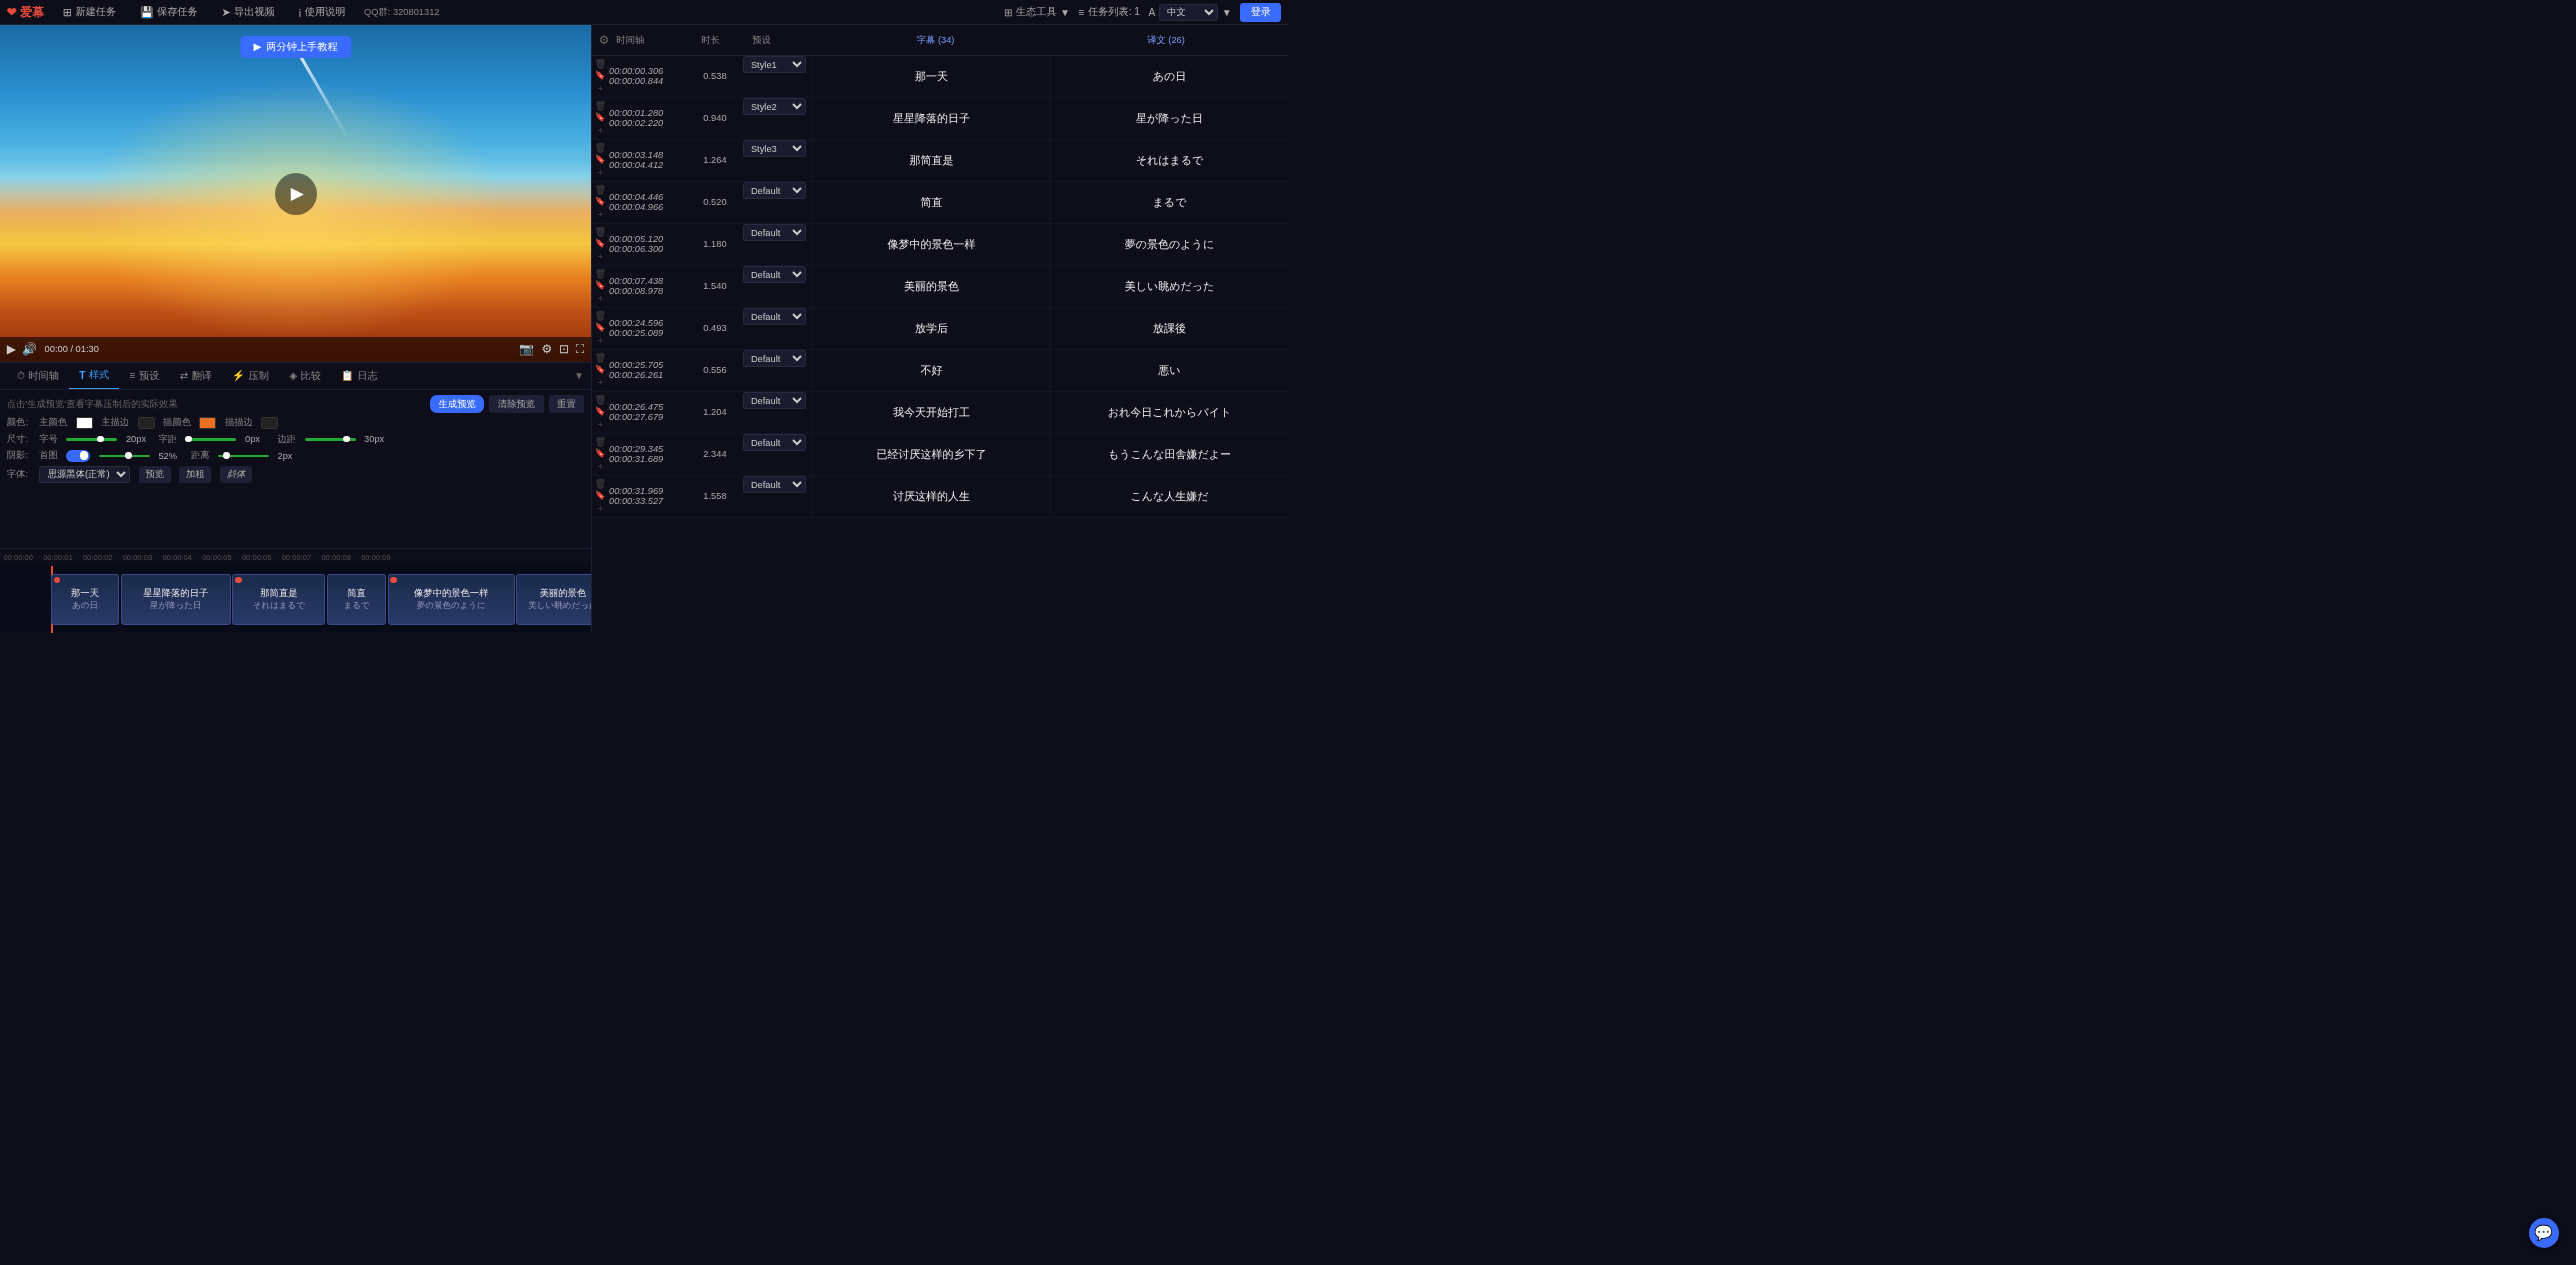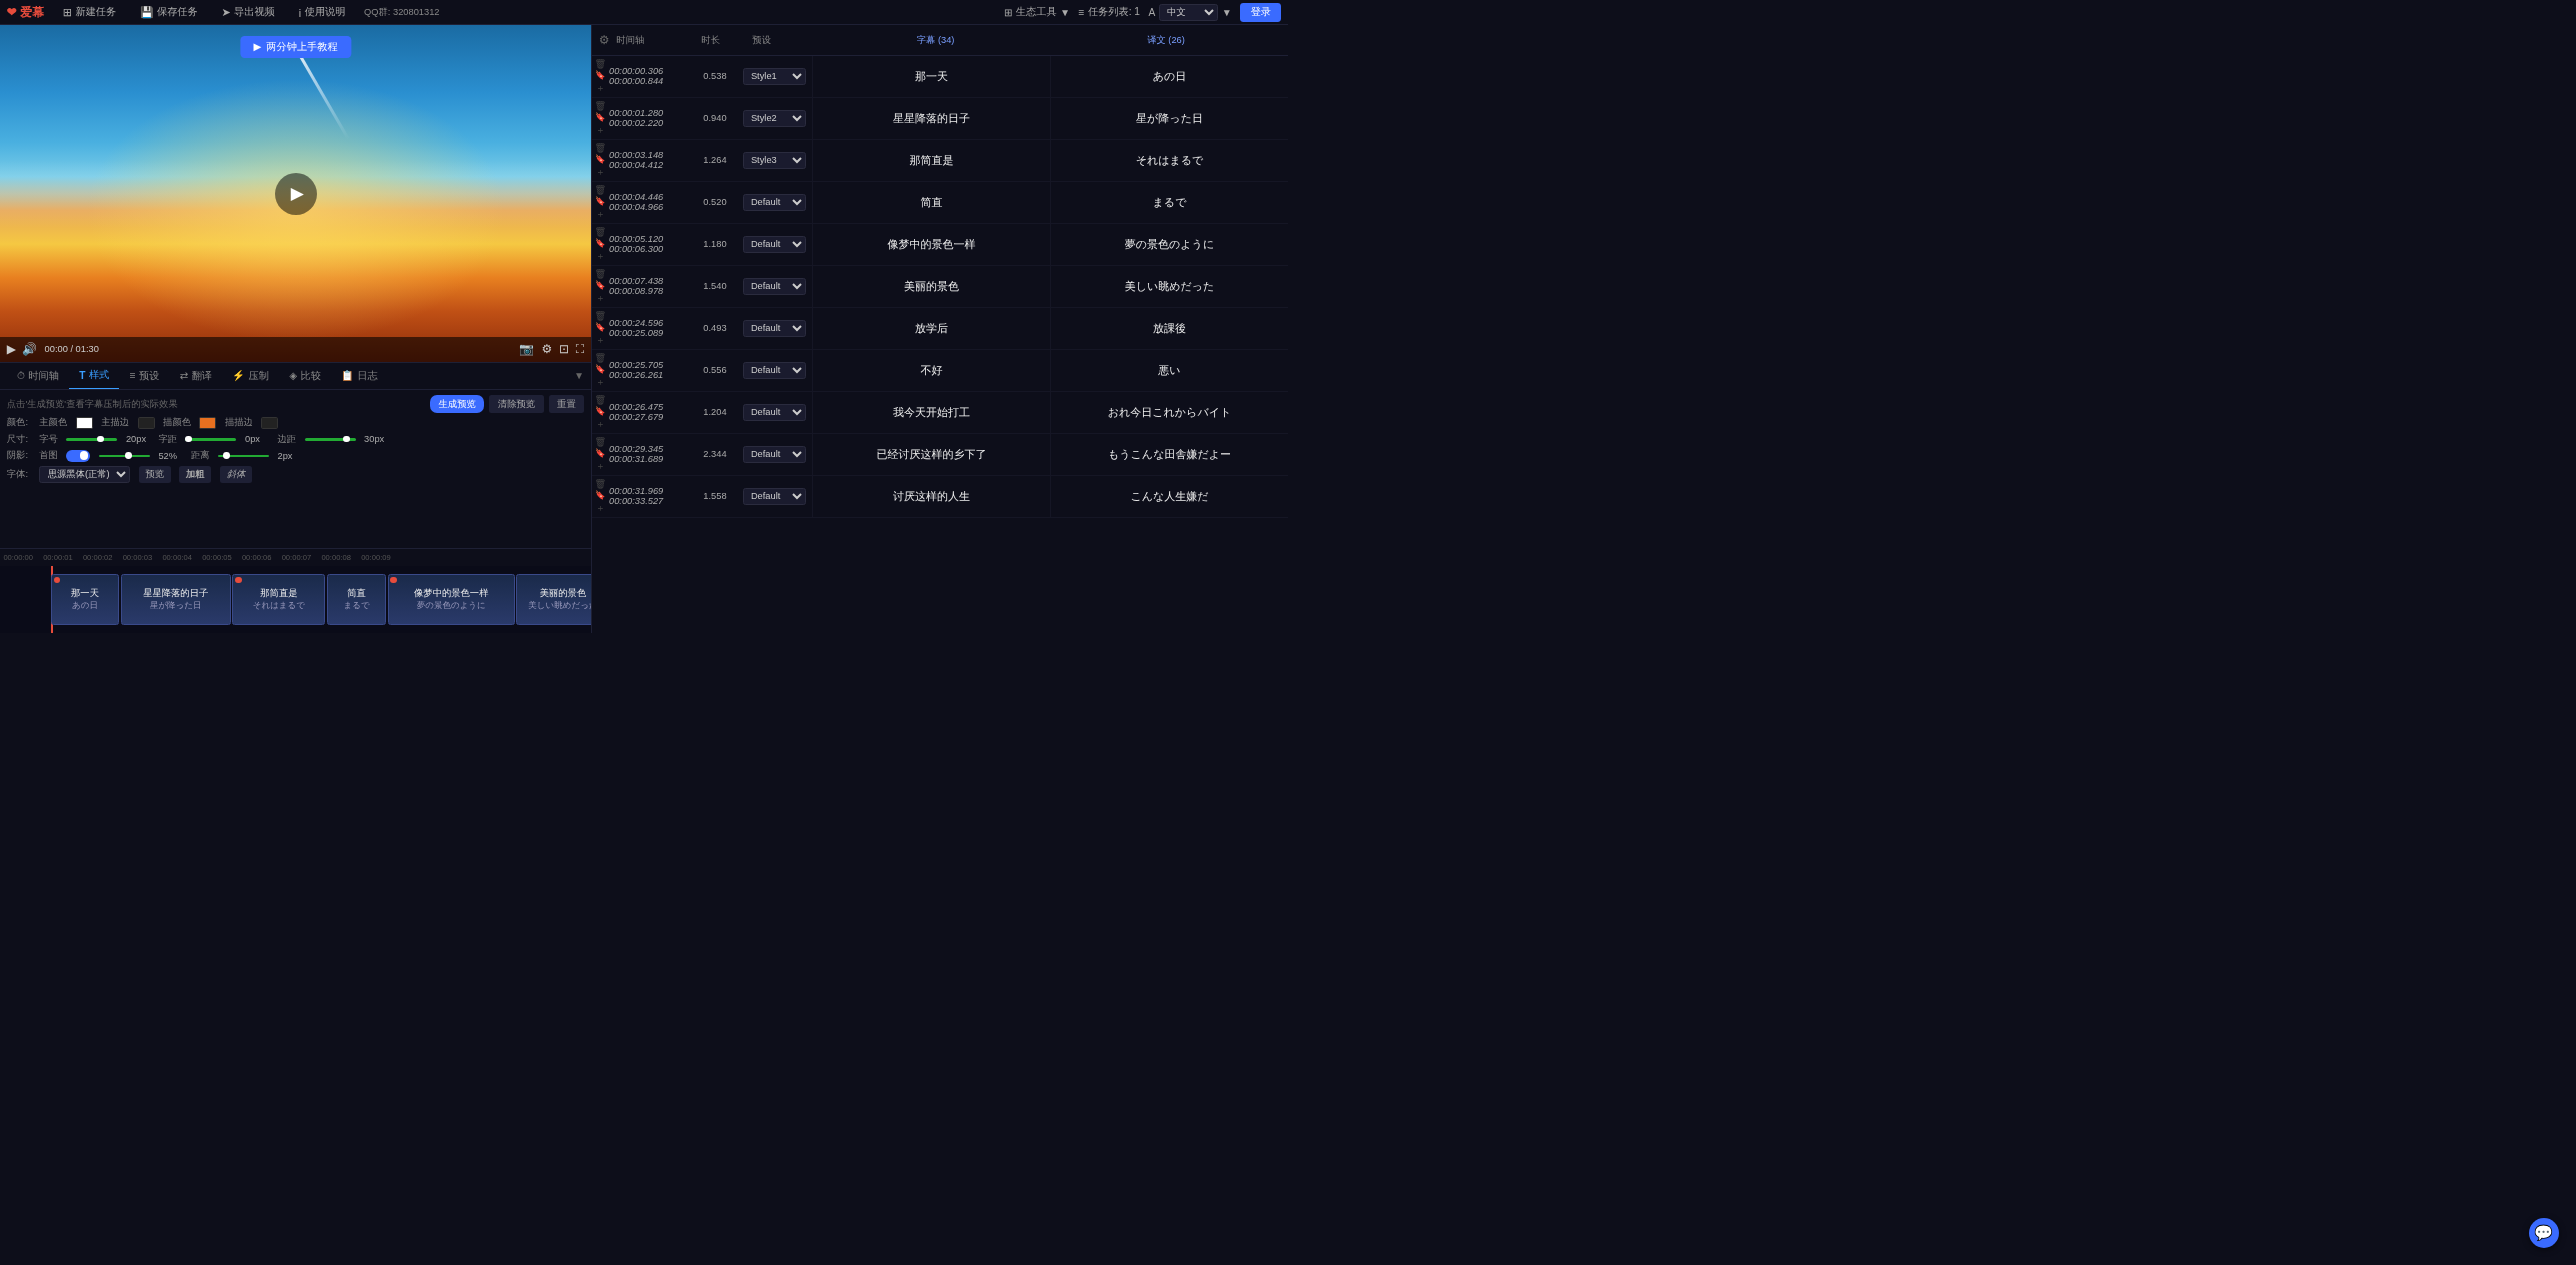--- a/index.html
+++ b/index.html
@@ -173,21 +173,21 @@
       background: #1e2035; color: #aaa; padding: 2.5px 8.5px; border-radius: 2.5px; font-size: 9.3px; cursor: pointer;
     }
     .hint-text { color: #666; font-size: 9.3px; }
     .font-select {
       background: #1a1b2e; border: 0.8px solid #2a2b3e; color: #ccc;
       padding: 1.7px 3.4px; border-radius: 2.5px; font-size: 9.3px;
     }
     .font-btn {
       background: #1e2035; color: #aaa; padding: 1.7px 6.8px; border-radius: 2.5px; font-size: 9.3px; cursor: pointer;
     }
-    .bold-btn { font-weight: bold; }
+    .bold-btn { font-weight: normal; }
     .italic-btn { font-style: italic; }
     .shadow-toggle {
       width: 24px; height: 12px; background: #3a6bff; border-radius: 6px; cursor: pointer;
       position: relative;
     }
     .shadow-toggle-knob {
       width: 8.5px; height: 8.5px; background: #fff; border-radius: 50%;
       position: absolute; top: 1.7px; left: 13.5px;
     }
 
@@ -280,21 +280,21 @@
       padding: 3.4px 0;
     }
     .timecode { font-size: 9.3px; color: #aaa; font-style: italic; }
     .sub-duration {
       width: 42px;
       display: flex; align-items: center; justify-content: center;
       font-size: 9.3px; color: #aaa;
     }
     .sub-preset {
       width: 76px;
-      display: flex; align-items: center; justify-content: center;
+      display: flex; align-items: flex-start; justify-content: center;
     }
     .preset-select {
       background: #1a1b2e; border: 0.8px solid #2a2b3e; color: #ccc;
       padding: 1.7px 3.4px; border-radius: 2.5px; font-size: 9.3px; width: 63px; cursor: pointer;
     }
     .sub-text {
       flex: 1;
       display: flex; align-items: center; justify-content: center;
       padding: 3.4px 6.8px;
       font-size: 11px; color: #eee;

